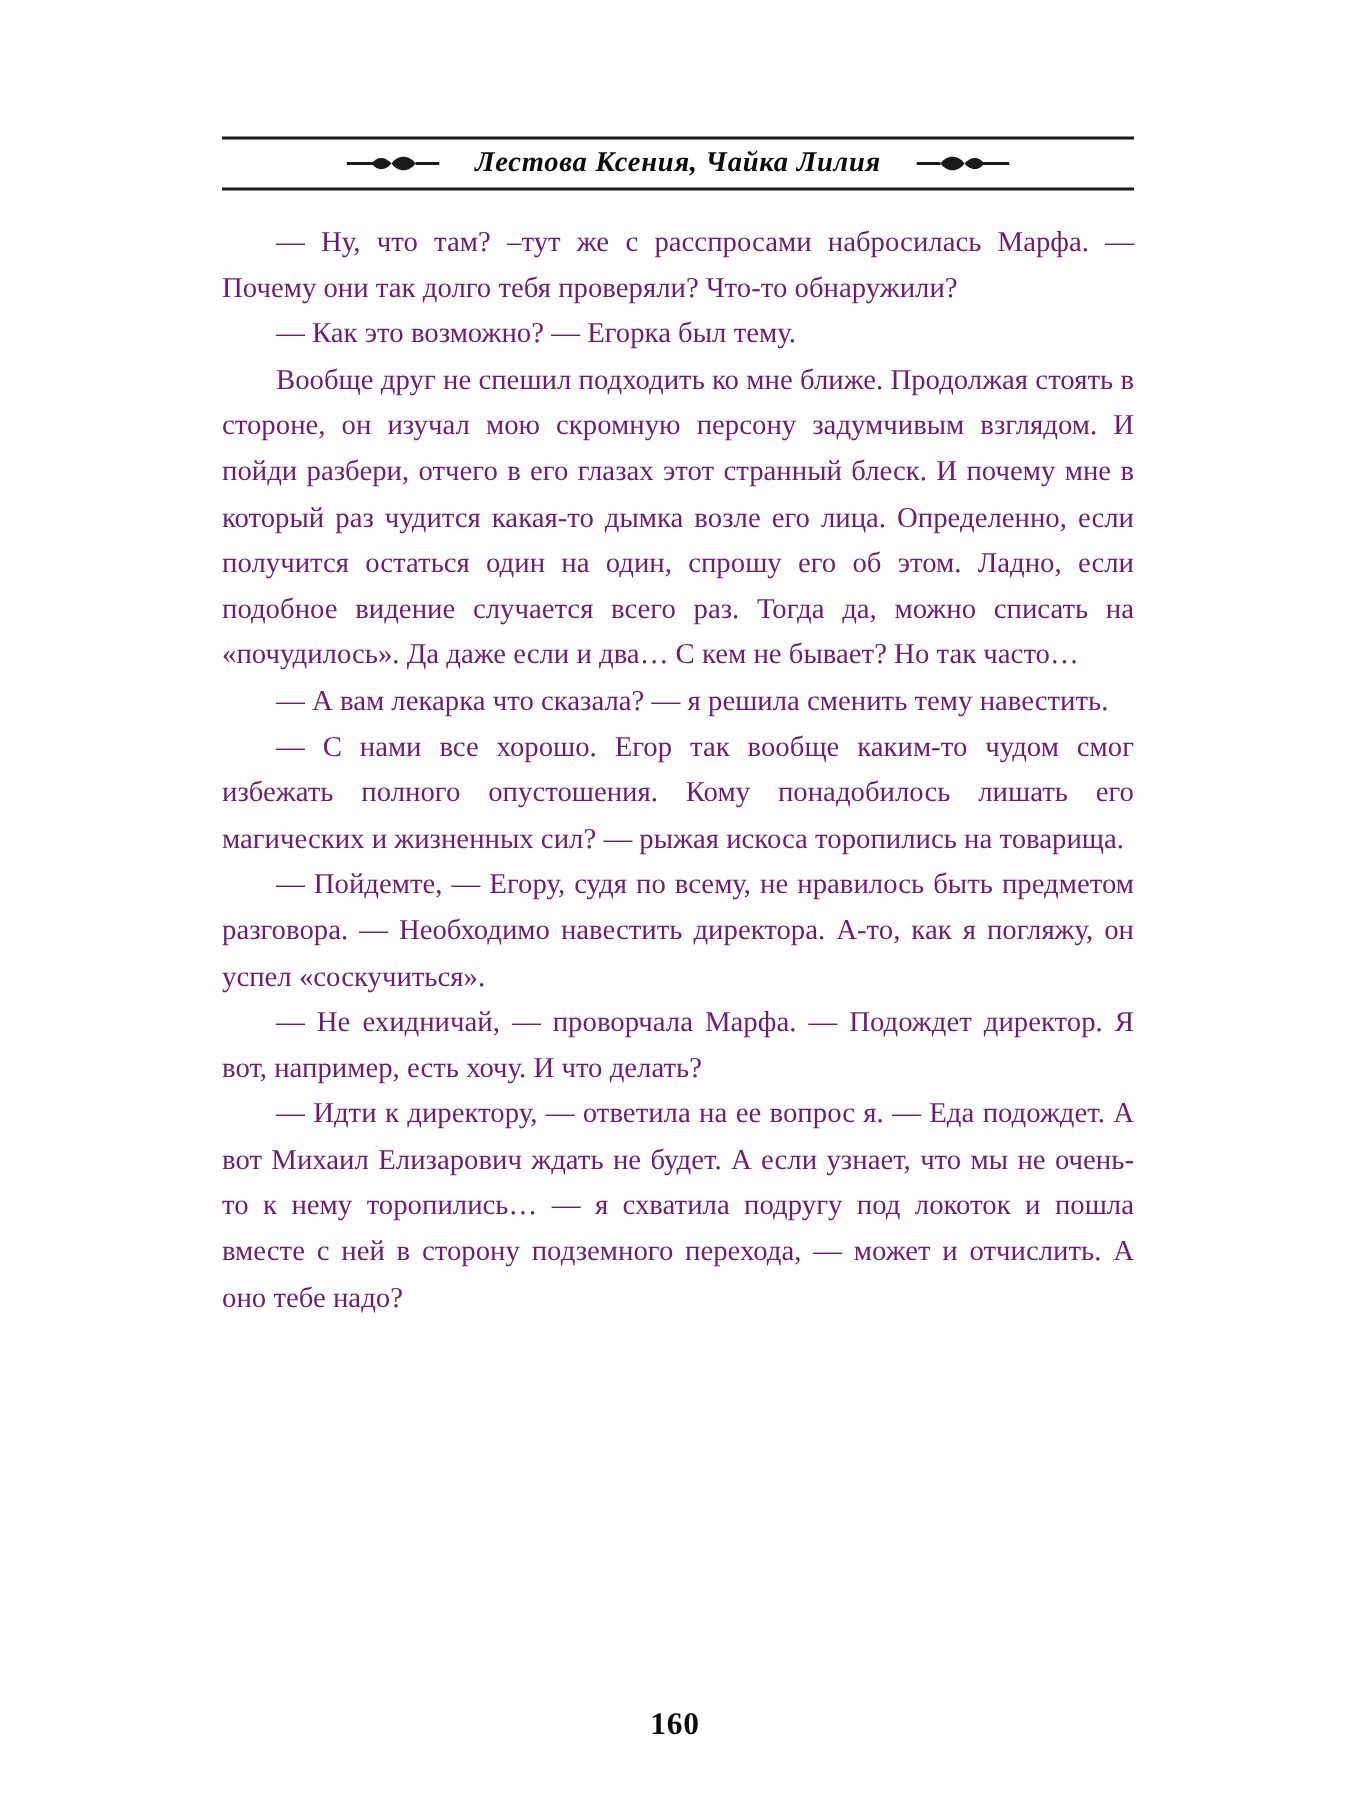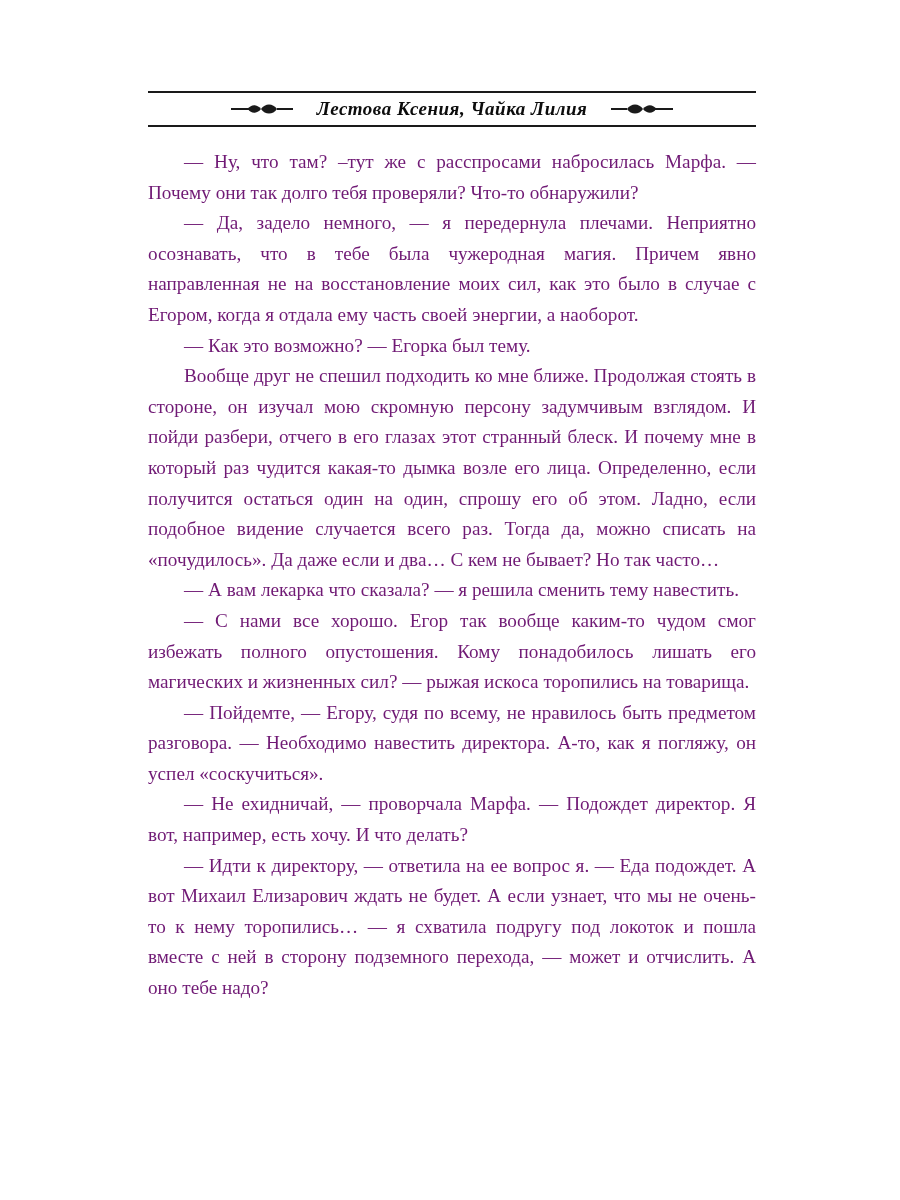--- a/index.html
+++ b/index.html
@@ -131,24 +131,24 @@
           <path d="M32 7 C28 1, 20 1, 16 7 C20 13, 28 13, 32 7 Z" fill="#1a1a1a"></path>
           <path d="M32 7 C36 2, 42 2, 45 7 C42 12, 36 12, 32 7 Z" fill="#1a1a1a"></path>
           <path d="M16 7 L0 7" stroke="#1a1a1a" stroke-width="2"></path>
         </svg>
       </span>
     </div>
   </div>
 
   <div class="body-text">
     <p>— Ну, что там? –тут же с расспросами набросилась Марфа. — Почему они так долго тебя проверяли? Что-то обнаружили?</p>
-    <p>— Да, задело немного, — я передернула плечами. Неприятно осознавать, что в тебе была чужеродная магия. Причем явно направленная не на восстановление моих сил, как это было в случае с Егором, когда я отдала ему часть своей энергии, а наоборот.</p>
     <p>— Как это возможно? — Егорка был тему.</p>
     <p>Вообще друг не спешил подходить ко мне ближе. Продолжая стоять в стороне, он изучал мою скромную персону задумчивым взглядом. И пойди разбери, отчего в его глазах этот странный блеск. И почему мне в который раз чудится какая-то дымка возле его лица. Определенно, если получится остаться один на один, спрошу его об этом. Ладно, если подобное видение случается всего раз. Тогда да, можно списать на «почудилось». Да даже если и два… С кем не бывает? Но так часто…</p>
     <p>— А вам лекарка что сказала? — я решила сменить тему навестить.</p>
     <p>— С нами все хорошо. Егор так вообще каким-то чудом смог избежать полного опустошения. Кому понадобилось лишать его магических и жизненных сил? — рыжая искоса торопились на товарища.</p>
     <p>— Пойдемте, — Егору, судя по всему, не нравилось быть предметом разговора. — Необходимо навестить директора. А-то, как я погляжу, он успел «соскучиться».</p>
     <p>— Не ехидничай, — проворчала Марфа. — Подождет директор. Я вот, например, есть хочу. И что делать?</p>
     <p>— Идти к директору, — ответила на ее вопрос я. — Еда подождет. А вот Михаил Елизарович ждать не будет. А если узнает, что мы не очень-то к нему торопились… — я схватила подругу под локоток и пошла вместе с ней в сторону подземного перехода, — может и отчислить. А оно тебе надо?</p>
   </div>
 
+  <div class="folio">160</div>
 
 </div>
 
 </body></html>

